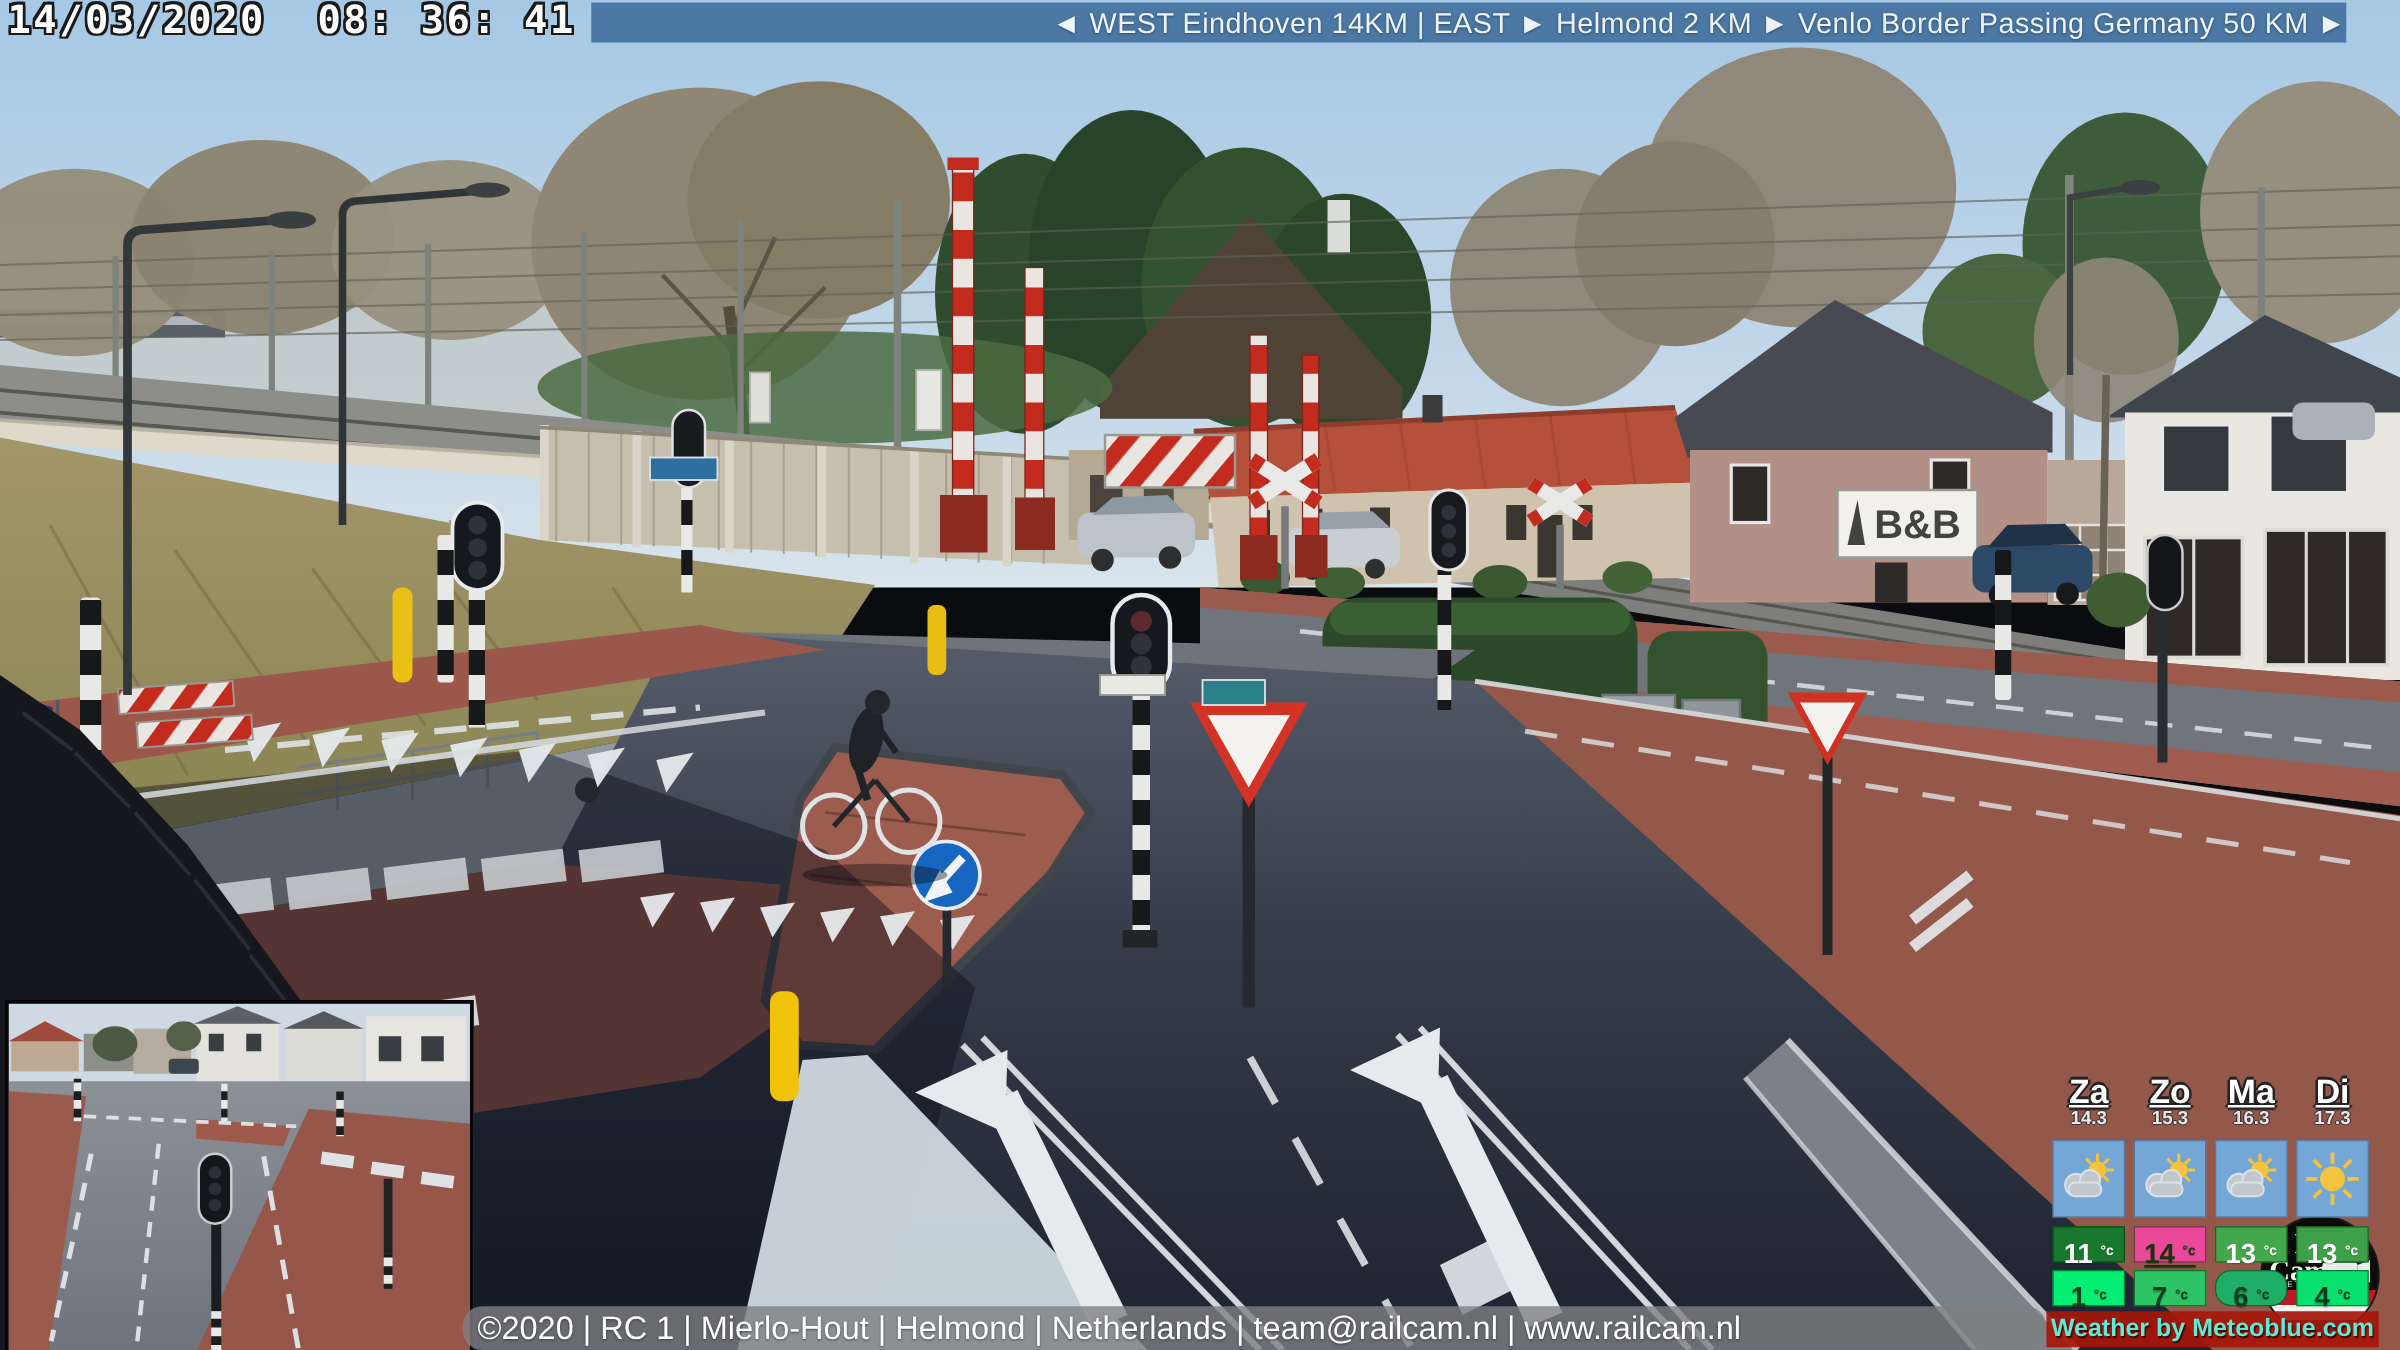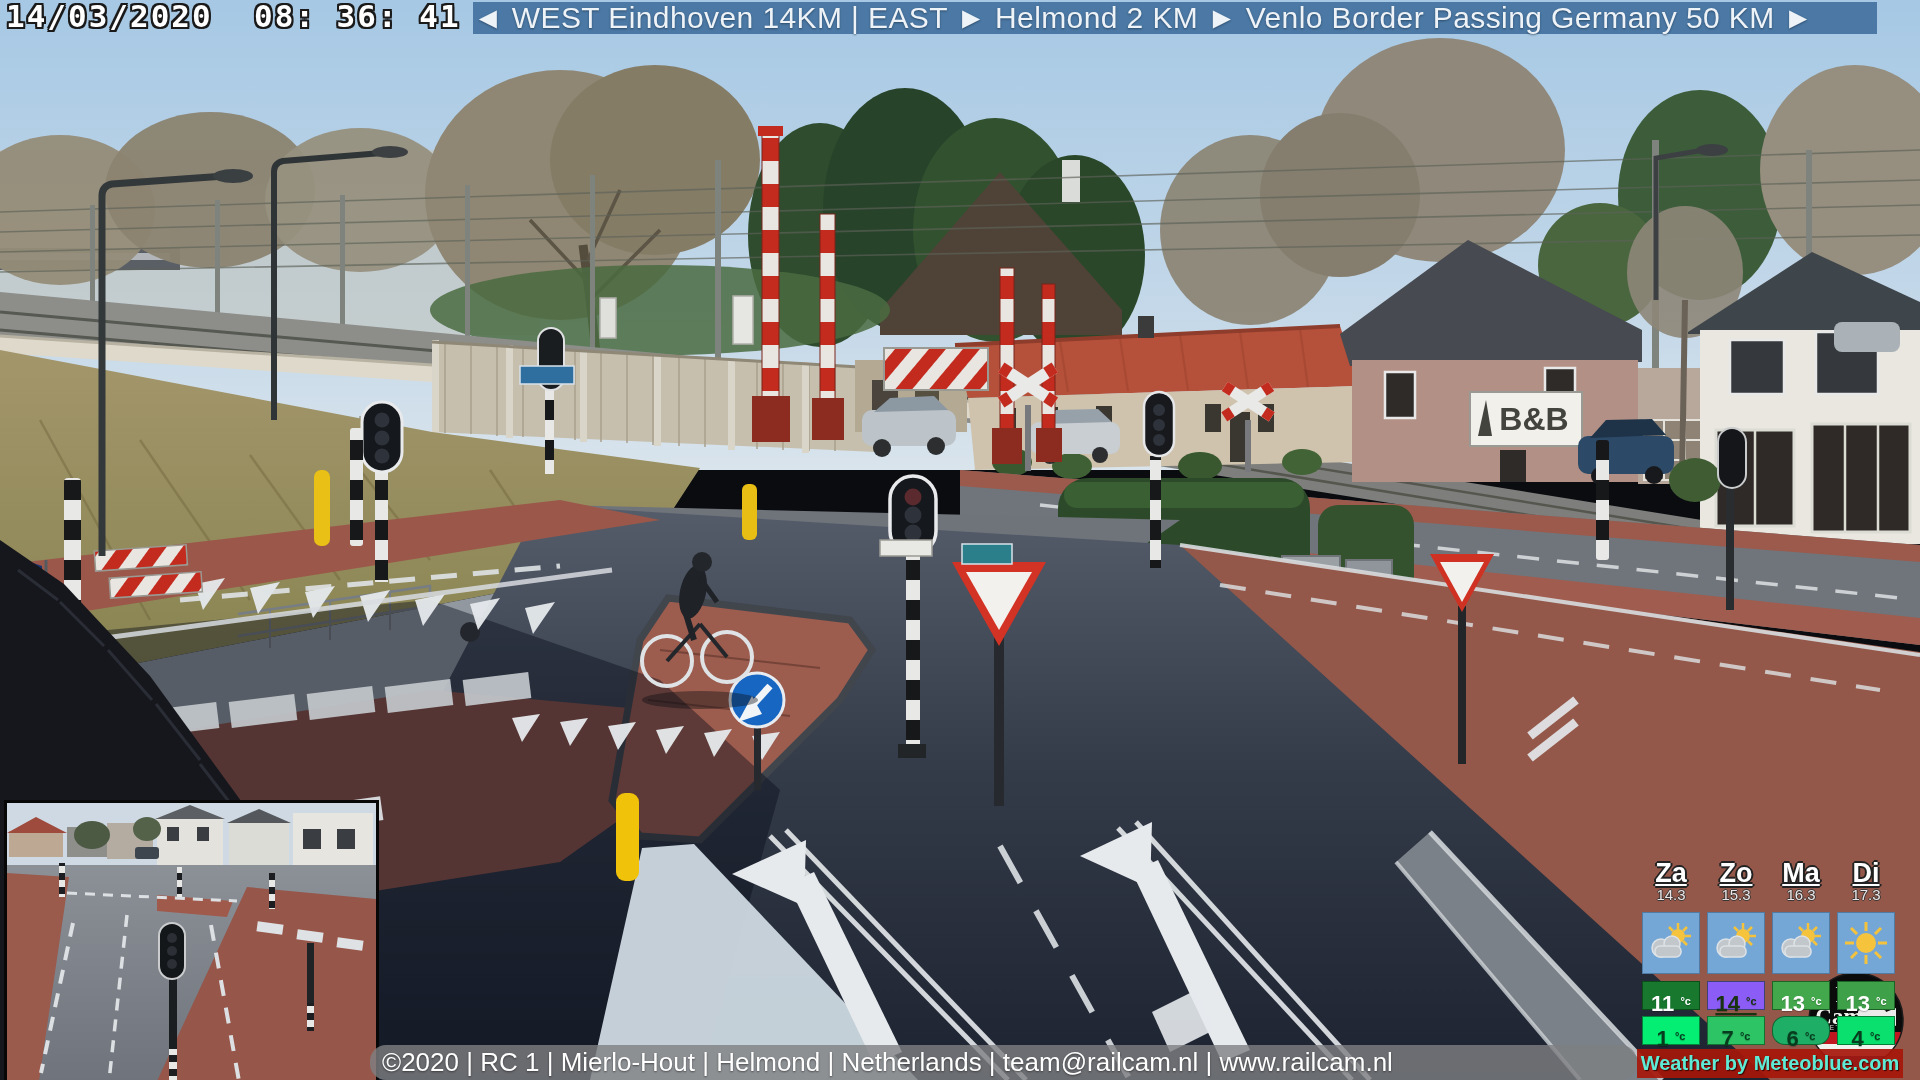--- a/index.html
+++ b/index.html
@@ -9,41 +9,41 @@
 
   
   .timestamp{position:absolute;left:6px;top:-2px;z-index:8;
     font-family:"DejaVu Sans Mono",monospace;font-weight:bold;font-size:31px;letter-spacing:2px;
     color:#fff;white-space:pre;
     text-shadow:-2px 0 0 #1a1a1a,2px 0 0 #1a1a1a,0 -2px 0 #1a1a1a,0 2px 0 #1a1a1a,
                 -2px -2px 0 #1a1a1a,2px 2px 0 #1a1a1a,-2px 2px 0 #1a1a1a,2px -2px 0 #1a1a1a;}
 
   
   .banner{position:absolute;left:473px;top:2px;width:1404px;height:32px;z-index:8;
-    background:#4b78a4;color:#eef3f8;font-size:30px;line-height:32px;text-align:left;
+    background:#4b78a4;color:#eef3f8;font-size:23px;line-height:32px;text-align:right;
     white-space:nowrap;letter-spacing:.4px;text-shadow:0 1px 2px rgba(20,40,60,.55);}
 
   
   .bottom-bar{position:absolute;left:370px;top:1045px;width:1267px;height:35px;z-index:8;
     background:rgba(126,127,130,.8);color:#fff;font-size:26px;line-height:34px;
     padding-left:12px;box-sizing:border-box;white-space:nowrap;
     text-shadow:0 1px 2px rgba(30,30,30,.6);border-radius:16px;}
 
   
   .meteo-strip{position:absolute;left:1637px;top:1049px;width:266px;height:29px;z-index:8;
     background:rgba(166,23,10,.92);color:#5eead4;font-weight:bold;font-size:20px;line-height:28px;
     text-align:center;white-space:nowrap;text-shadow:1px 1px 1px #3a0500;}
 
   
   .weather{position:absolute;left:1642px;top:858px;width:254px;z-index:7;}
   .w-row{display:flex;gap:7px;}
   .w-col{width:58px;flex:0 0 58px;text-align:center;}
   .w-day{font-size:27px;font-weight:bold;color:#fff;line-height:30px;
     text-shadow:-2px 0 0 #222,2px 0 0 #222,0 -2px 0 #222,0 2px 0 #222,1px 1px 0 #222,-1px -1px 0 #222;text-decoration:underline;}
-  .w-date{font-size:15px;font-weight:normal;color:#f2f2f2;opacity:.92;line-height:14px;margin-top:0;
+  .w-date{font-size:15px;font-weight:bold;color:#f2f2f2;opacity:.92;line-height:14px;margin-top:0;
     text-shadow:-1px 0 0 #333,1px 0 0 #333,0 -1px 0 #333,0 1px 0 #333;}
   .w-icons{margin-top:10px;}
   .w-tile{height:62px;border:1px solid rgba(40,70,100,.45);box-sizing:border-box;
     display:flex;align-items:center;justify-content:center;}
   .w-temps{margin-top:7px;}
   .w-box{height:29px;border:1px solid rgba(0,45,10,.55);box-sizing:border-box;
     font-weight:bold;font-size:22px;line-height:39px;
     text-shadow:0 1px 1px rgba(0,0,0,.25);}
   .w-box .unit{font-size:11px;vertical-align:6px;font-weight:bold;}
   .w-lows{margin-top:6px;}
@@ -619,21 +619,21 @@
               <line x1="32" y1="32" x2="38" y2="38"></line>
               <line x1="8" y1="38" x2="14" y2="32"></line>
               <line x1="32" y1="14" x2="38" y2="8"></line>
             </g>
             <circle cx="23" cy="23" r="10" fill="#f6c43c"></circle>
           </svg>
         </div>
       </div>
     <div class="w-row w-temps" id="w-highs">
         <div class="w-col w-box" style="background: rgb(23, 120, 46); color: rgb(255, 255, 255);">11 <span class="unit">°c</span></div>
-        <div class="w-col w-box" style="background: #8b5cf6; color: rgb(23, 51, 15); text-decoration: underline;">14 <span class="unit">°c</span></div>
+        <div class="w-col w-box" style="background: #ec4899; color: rgb(23, 51, 15); text-decoration: underline;">14 <span class="unit">°c</span></div>
         <div class="w-col w-box" style="background: rgb(67, 167, 76); color: rgb(255, 255, 255);">13 <span class="unit">°c</span></div>
         <div class="w-col w-box" style="background: rgb(63, 160, 74); color: rgb(255, 255, 255);">13 <span class="unit">°c</span></div>
       </div>
     <div class="w-row w-lows" id="w-lows">
         <div class="w-col w-box" style="background: rgb(4, 238, 115); color: rgb(7, 60, 30);">1 <span class="unit">°c</span></div>
         <div class="w-col w-box" style="background: rgb(44, 196, 101); color: rgb(7, 60, 30);">7 <span class="unit">°c</span></div>
         <div class="w-col w-box" style="background: rgb(31, 174, 102); color: rgb(7, 60, 30); border-radius: 13px;">6 <span class="unit">°c</span></div>
         <div class="w-col w-box" style="background: rgb(10, 224, 109); color: rgb(7, 60, 30);">4 <span class="unit">°c</span></div>
       </div>
   </div>

